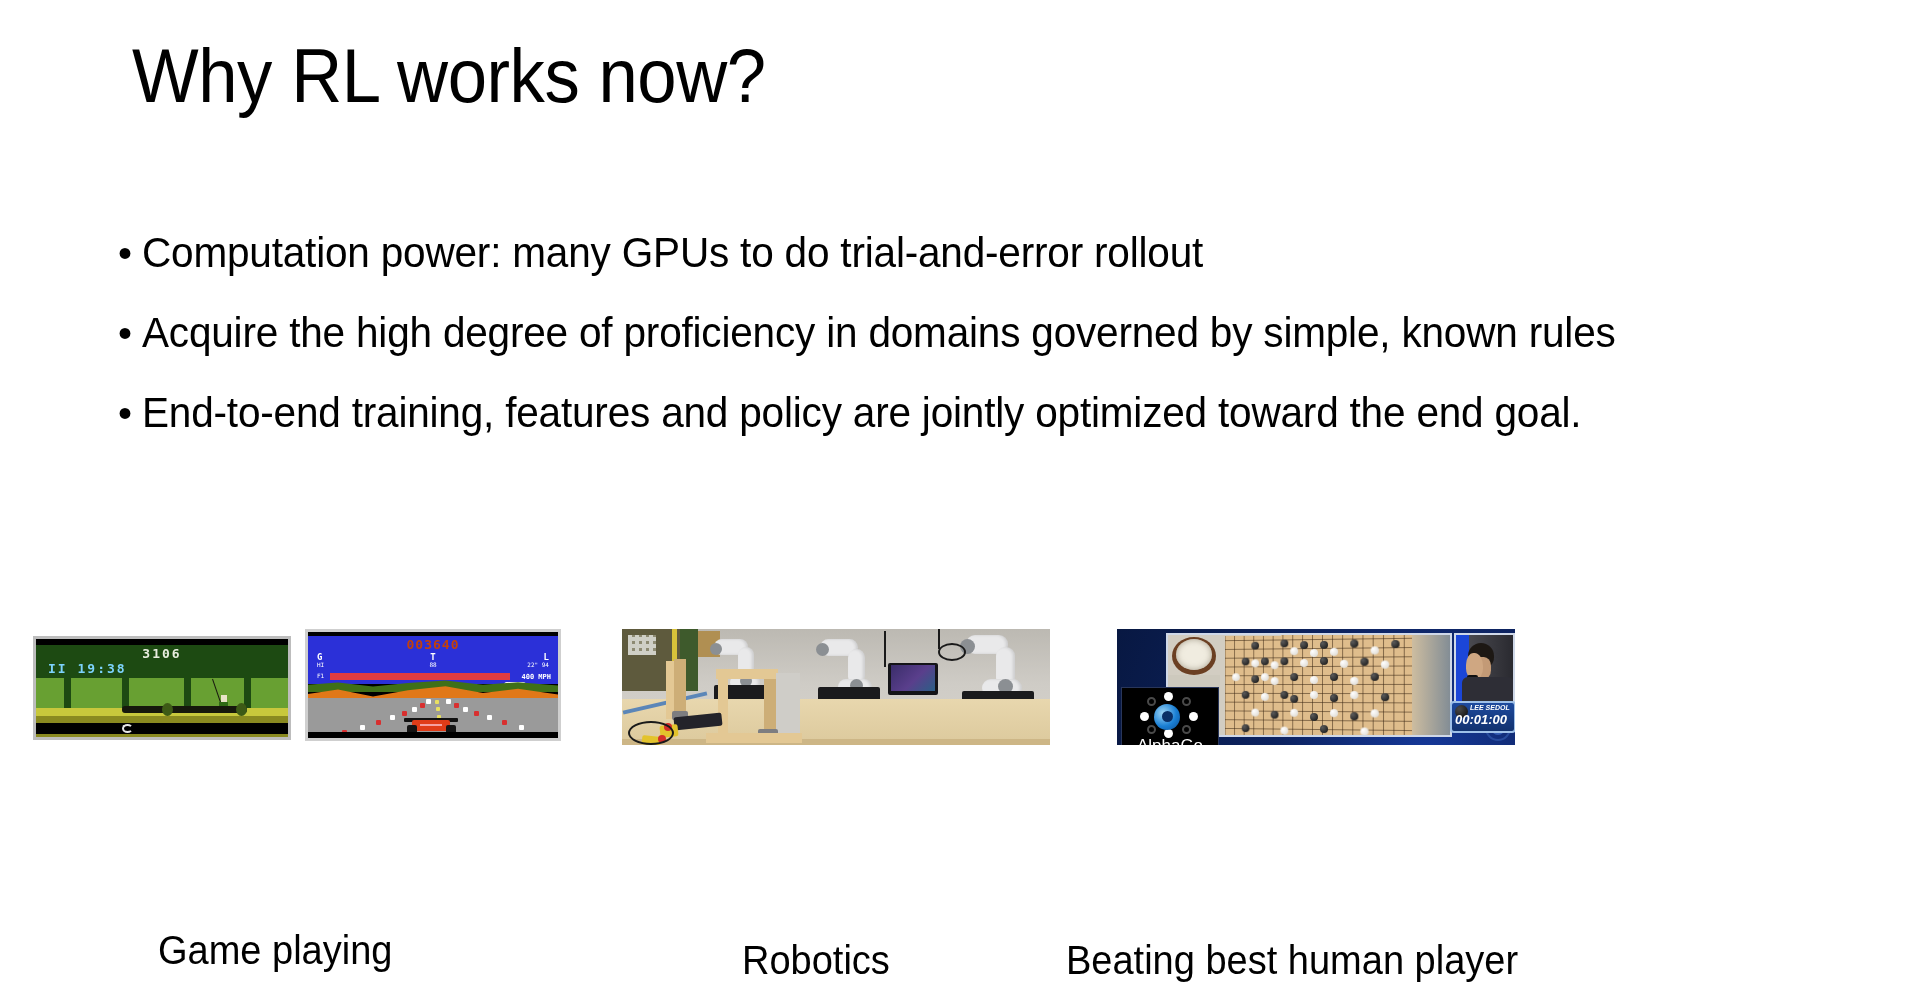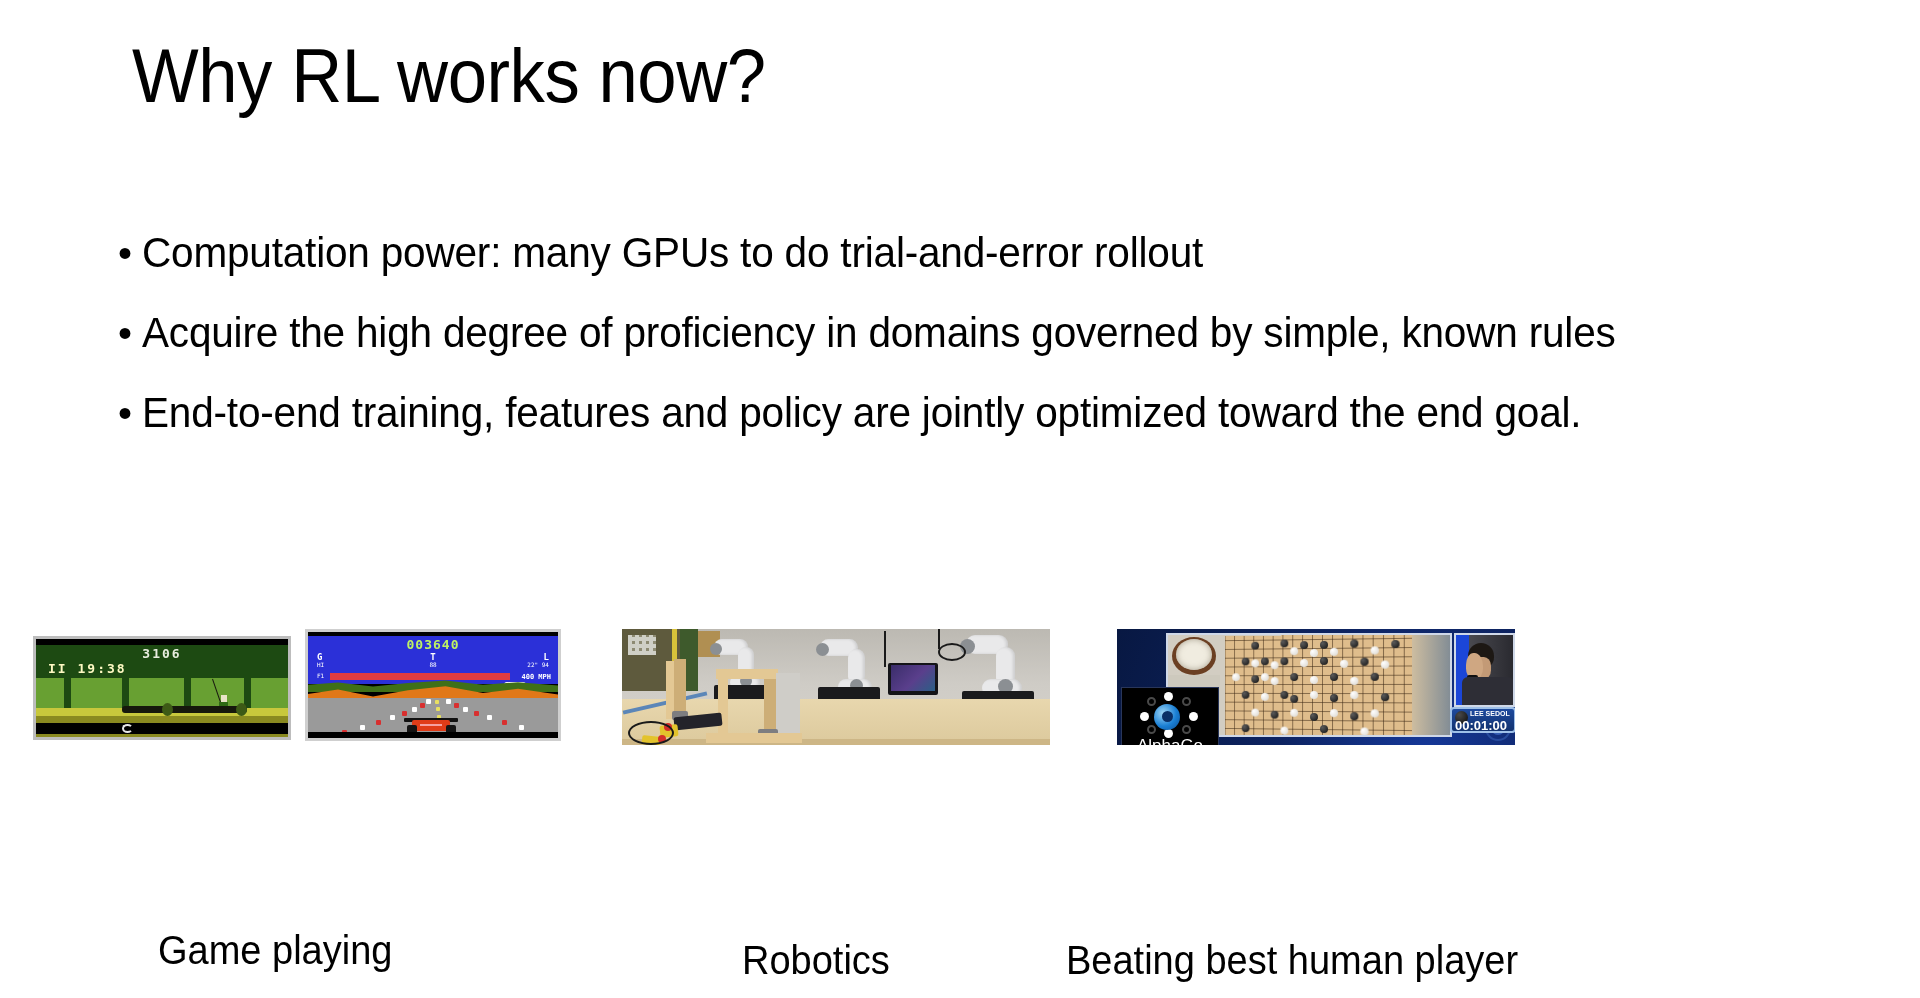--- a/index.html
+++ b/index.html
@@ -79,21 +79,21 @@
   .pf-topbar { position:absolute; left:0; top:0; width:100%; height:6px; background:#000; }
   .pf-sky { position:absolute; left:0; top:6px; width:100%; height:33px; background:#1d4a12; }
   .pf-score {
     position:absolute; left:0; top:7px; width:100%;
     text-align:center; color:#e8eddf;
     font-family:"DejaVu Sans Mono", monospace;
     font-size:13px; font-weight:bold; letter-spacing:2px;
   }
   .pf-timer {
     position:absolute; left:12px; top:22px;
-    color:#fef9c3;
+    color:#7dd3fc;
     font-family:"DejaVu Sans Mono", monospace;
     font-size:13px; font-weight:bold; letter-spacing:2px;
   }
   .pf-canopy { position:absolute; left:0; top:39px; width:100%; height:30px; background:#68a032; }
   .pf-trunk { position:absolute; top:39px; width:7px; height:30px; background:#1d4a12; }
   .pf-ground { position:absolute; left:0; top:69px; width:100%; height:8px; background:#c8c83c; }
   .pf-ground2 { position:absolute; left:0; top:77px; width:100%; height:7px; background:#8a8a20; }
   .pf-black { position:absolute; left:0; top:84px; width:100%; height:20px; background:#000; }
   .pf-log { position:absolute; left:86px; top:67px; width:125px; height:7px; background:#16180c; border-radius:3px; }
   .pf-knot { position:absolute; top:64px; width:11px; height:13px; background:#3d5a16; border-radius:50%; }
@@ -109,21 +109,21 @@
   }
 
   
   .racer {
     left:305px; top:629px; width:256px; height:112px;
     background:#000; border:3px solid #cfcfcf; overflow:hidden;
   }
   .rc-sky { position:absolute; left:0; top:4px; width:100%; height:48px; background:#2b30d8; }
   .rc-score {
     position:absolute; left:0; top:5px; width:100%; text-align:center;
-    color:#bef264; font-family:"DejaVu Sans Mono", monospace;
+    color:#c2410c; font-family:"DejaVu Sans Mono", monospace;
     font-size:13px; font-weight:bold; letter-spacing:1px;
   }
   .rc-hud-l { position:absolute; left:9px; top:20px; color:#fff; font-family:"DejaVu Sans Mono", monospace; font-size:9px; font-weight:bold; }
   .rc-hud-l2 { position:absolute; left:9px; top:29px; color:#fff; font-family:"DejaVu Sans Mono", monospace; font-size:6px; }
   .rc-hud-c { position:absolute; left:0; top:20px; width:100%; text-align:center; color:#fff; font-family:"DejaVu Sans Mono", monospace; font-size:9px; font-weight:bold; }
   .rc-hud-c2 { position:absolute; left:0; top:29px; width:100%; text-align:center; color:#fff; font-family:"DejaVu Sans Mono", monospace; font-size:6px; }
   .rc-hud-r { position:absolute; right:9px; top:20px; color:#fff; font-family:"DejaVu Sans Mono", monospace; font-size:9px; font-weight:bold; }
   .rc-hud-r2 { position:absolute; right:9px; top:29px; color:#fff; font-family:"DejaVu Sans Mono", monospace; font-size:6px; }
   .rc-hud-f { position:absolute; left:9px; top:40px; color:#fff; font-family:"DejaVu Sans Mono", monospace; font-size:6px; }
   .rc-redbar { position:absolute; left:22px; top:41px; width:180px; height:7px; background:#e03c40; }
@@ -255,23 +255,23 @@
     background:#1d1814; border-radius:50% 50% 45% 45%; }
   .ls-face { position:absolute; left:17px; top:22px; width:18px; height:22px;
     background:#c39a76; border-radius:40%; }
   .ls-hand { position:absolute; left:10px; top:18px; width:17px; height:26px;
     background:#cfa782; border-radius:45% 50% 40% 40%; }
   .ls-suit { position:absolute; left:6px; top:42px; width:52px; height:32px;
     background:#2e2e36; border-radius:6px 6px 0 0; }
   .ls-watch { position:absolute; left:11px; top:40px; width:11px; height:8px;
     background:#111; border-radius:2px; }
   .ls-clock {
-    position:absolute; left:333px; bottom:12px; width:66px; height:26px;
+    position:absolute; left:333px; bottom:12px; width:66px; height:32px;
     background:linear-gradient(180deg,#1e4a9e,#12326f);
-    border:2px solid #9ec0e8; border-radius:4px;
+    border:2px solid #9ec0e8; border-radius:4px;font-style:italic;
   }
   .ls-clock-name {
     position:absolute; left:18px; top:1px; color:#fff;
     font-size:7px; font-weight:bold; font-family:"Liberation Sans", sans-serif;
   }
   .ls-clock-time {
     position:absolute; left:3px; top:9px; color:#fff;
     font-size:13px; font-weight:bold; font-family:"Liberation Sans", sans-serif;
   }
   .ls-clock-stone {

